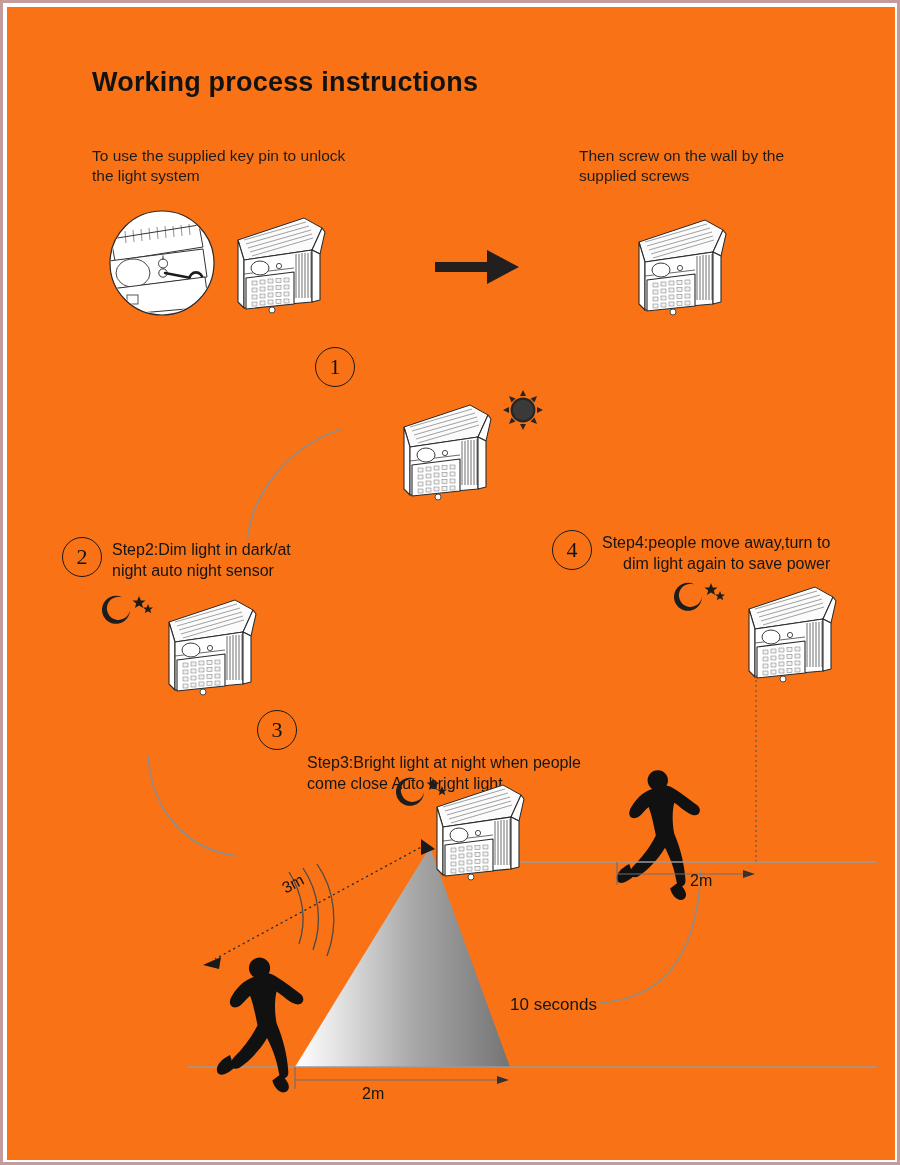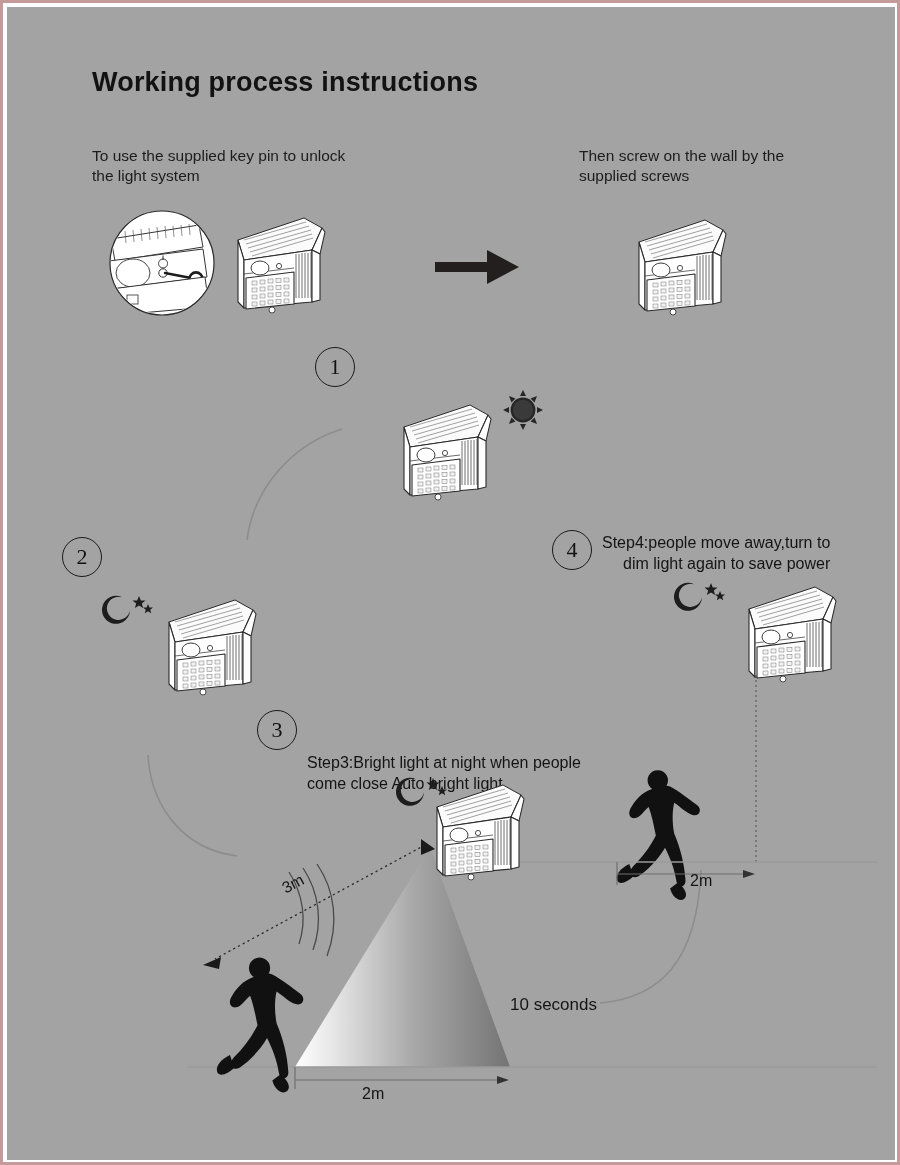--- a/index.html
+++ b/index.html
@@ -1,19 +1,19 @@
 <!DOCTYPE html>
 <html><head>
 <meta charset="utf-8">
 <style>
   html,body{margin:0;padding:0;background:#ffffff;}
   body{font-family:"Liberation Sans","DejaVu Sans",sans-serif;color:#1a1a1a;}
   #page{position:relative;width:900px;height:1165px;background:#fff;overflow:hidden;
         box-sizing:border-box;border:3px solid #c59a9a;}
-  #inner{position:absolute;left:3px;top:3px;width:888px;height:1153px;background:#a3a3a3;
+  #inner{position:absolute;left:3px;top:3px;width:888px;height:1153px;background:#f97316;
          border:1px solid #ffffff;}
   .abs{position:absolute;}
   #title{left:85px;top:60px;font-size:27px;font-weight:bold;letter-spacing:.2px;color:#121212;}
   .caption{font-size:15.5px;line-height:20px;color:#1c1c1c;white-space:pre-line;}
   #cap-left{left:85px;top:139px;width:330px;}
   #cap-right{left:572px;top:139px;width:300px;}
   .steptext{font-size:16px;line-height:21px;color:#141414;white-space:pre-line;}
   .circnum{width:38px;height:38px;border:1.8px solid #1a1a1a;border-radius:50%;
            display:flex;align-items:center;justify-content:center;
            font-size:22px;font-family:"Liberation Serif","DejaVu Serif",serif;color:#111;}
@@ -265,20 +265,22 @@
   </div>
 
   <div class="abs" style="left:195px;top:415px;">
     <svg width="150" height="125" viewBox="0 0 150 125">
       <path class="arcline" d="M140 7 C 92 22, 52 64, 45 118"></path>
     </svg>
   </div>
 
   <div class="abs steprow" style="left:55px;top:530px;">
     <div class="circnum">2</div>
+    <div class="steptext" style="padding-top:2px;">Step2:Dim light in dark/at
+night auto night sensor</div>
   </div>
 
   <div class="abs" style="left:98px;top:583px;">
     <svg width="56" height="40" viewBox="0 0 56 40">
       <path d="M25 20 A14 14 0 1 1 17 7.2 A11.6 11.6 0 1 0 25 20 Z" fill="#1d1d1d"></path>
       <path d="M34 6 L35.8 10.4 L40.5 10.6 L36.8 13.5 L38.1 18 L34 15.4 L29.9 18 L31.2 13.5 L27.5 10.6 L32.2 10.4 Z" fill="#1d1d1d"></path>
       <path d="M43 14 L44.4 17.4 L48 17.5 L45.2 19.8 L46.2 23.3 L43 21.3 L39.8 23.3 L40.8 19.8 L38 17.5 L41.6 17.4 Z" fill="#1d1d1d"></path>
     </svg>
   </div>
 

